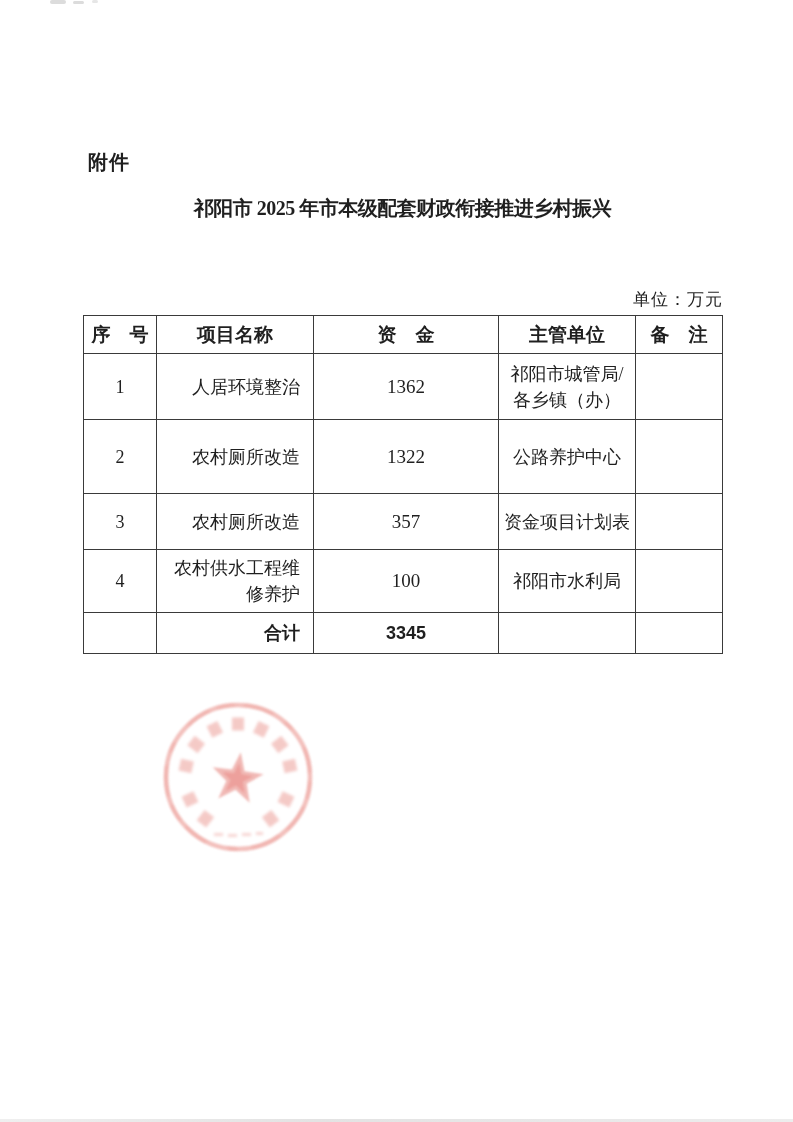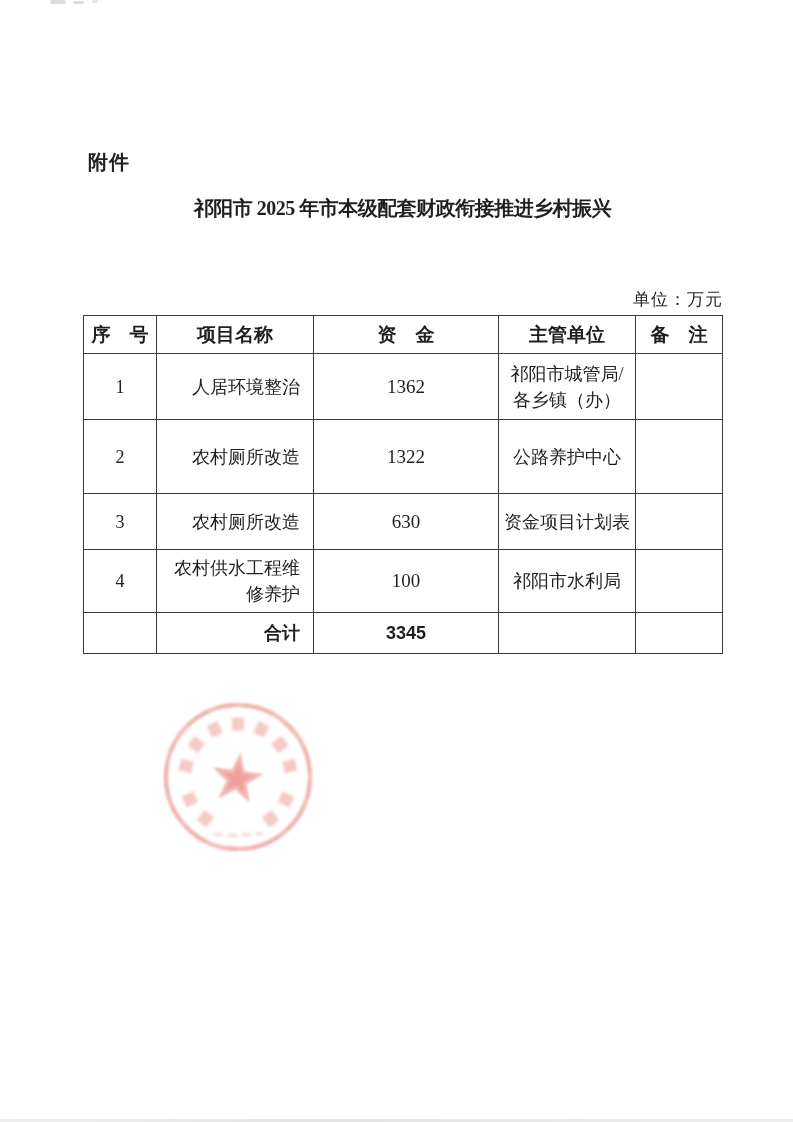--- a/index.html
+++ b/index.html
@@ -125,21 +125,21 @@
     <tr class="r2">
       <td class="cell-no">2</td>
       <td class="cell-name">农村厕所改造</td>
       <td class="cell-amount">1322</td>
       <td class="cell-dept">公路养护中心</td>
       <td class="cell-note"></td>
     </tr>
     <tr class="r3">
       <td class="cell-no">3</td>
       <td class="cell-name">农村厕所改造</td>
-      <td class="cell-amount">630</td>
+      <td class="cell-amount">357</td>
       <td class="cell-dept">资金项目计划表</td>
       <td class="cell-note"></td>
     </tr>
     <tr class="r4">
       <td class="cell-no">4</td>
       <td class="cell-name">农村供水工程维修养护</td>
       <td class="cell-amount">100</td>
       <td class="cell-dept">祁阳市水利局</td>
       <td class="cell-note"></td>
     </tr>

